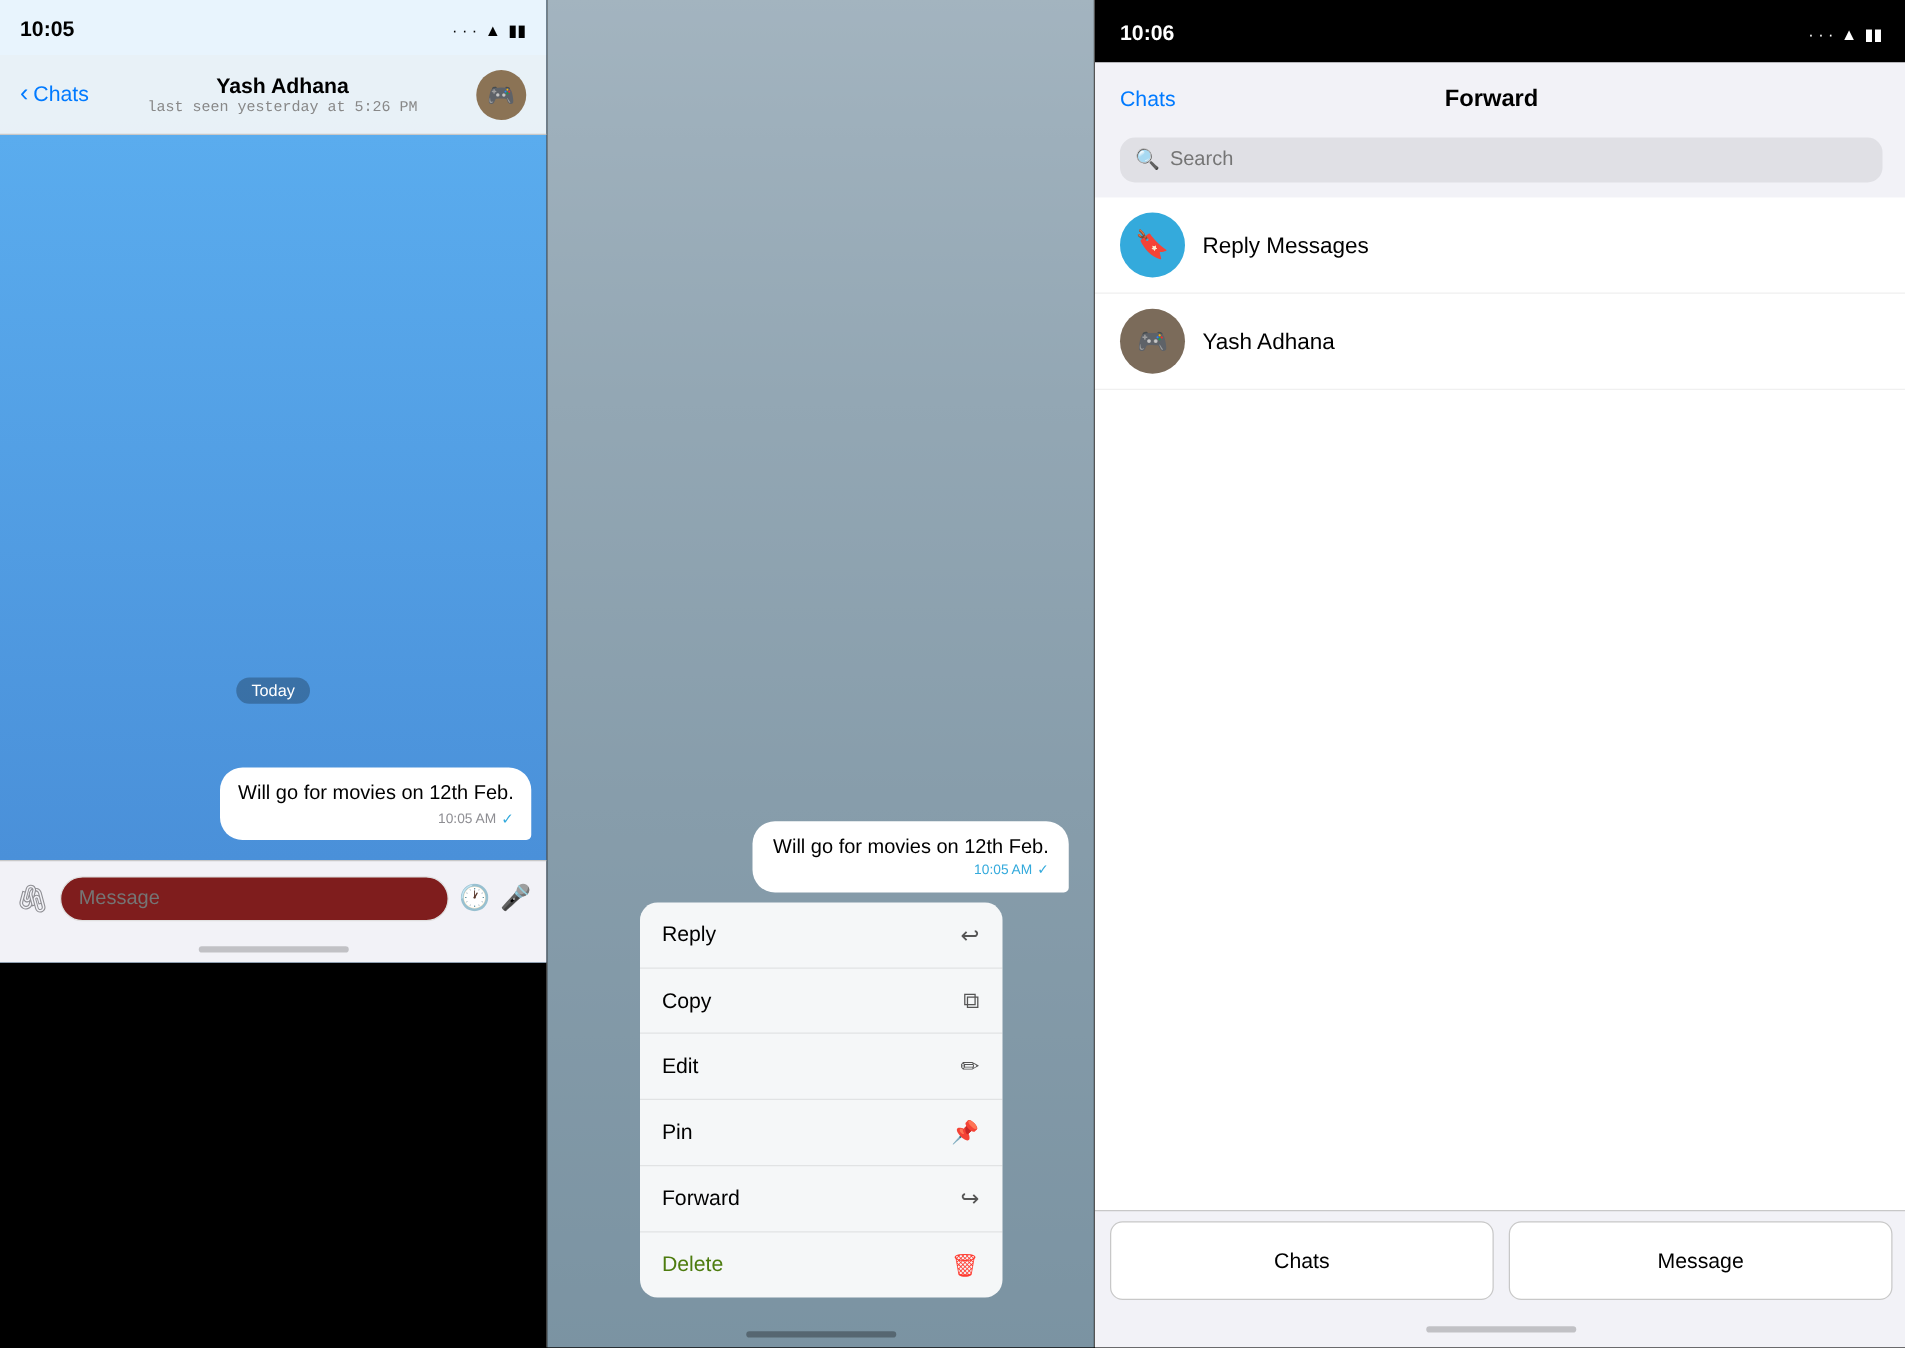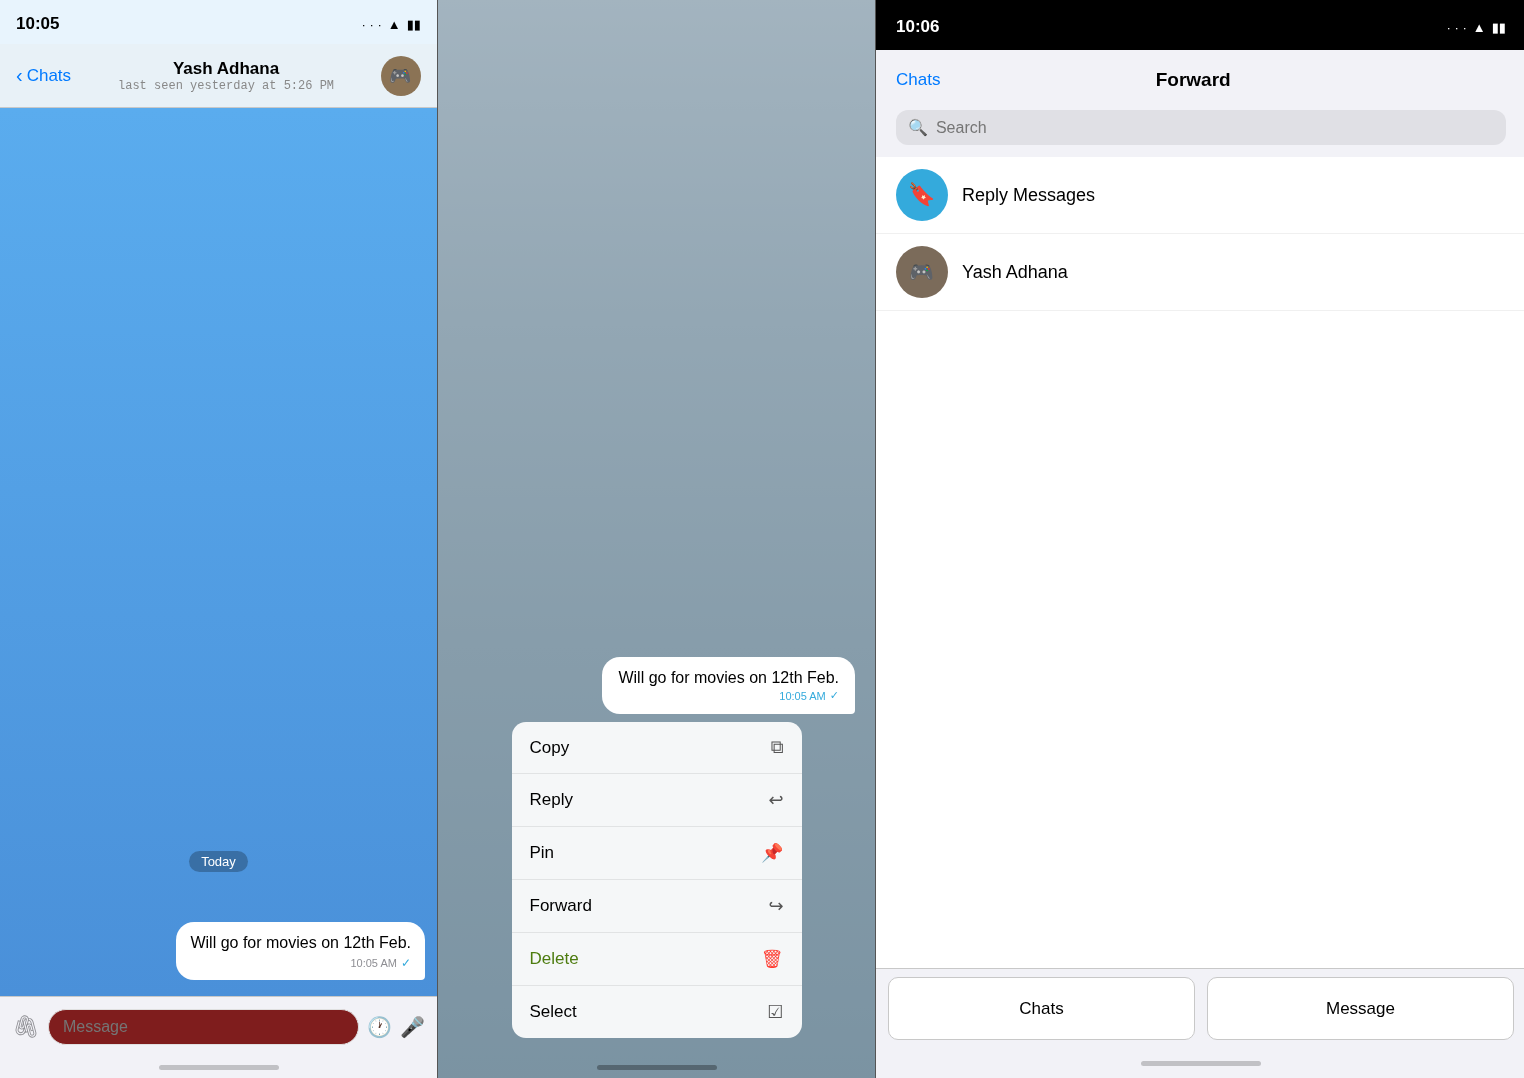--- a/index.html
+++ b/index.html
@@ -9,21 +9,21 @@
       display: flex;
       flex-direction: row;
       font-family: -apple-system, BlinkMacSystemFont, 'Helvetica Neue', sans-serif;
       overflow: hidden;
       background: #000;
     }
 
     
     .panel-chat {
       width: 437px;
-      height: 1078px;
+      height: 770px;
       background: linear-gradient(180deg, #5aacee 0%, #4a90d9 50%, #5b9bd6 100%);
       display: flex;
       flex-direction: column;
       position: relative;
       flex-shrink: 0;
     }
 
     .panel-chat .status-bar {
       background: #e8f4fd;
       padding: 10px 16px 6px;
@@ -555,42 +555,42 @@
     <div class="preview-bubble">
       <div class="msg-text">Will go for movies on 12th Feb.</div>
       <div class="msg-meta">
         <span class="msg-time">10:05 AM</span>
         <span class="msg-check">✓</span>
       </div>
     </div>
 
     <div class="context-menu">
       <div class="menu-item">
+        <span class="item-label">Reply</span>
+        <span class="item-icon">↩</span>
+      </div>
+      <div class="menu-item">
         <span class="item-label">Copy</span>
         <span class="item-icon">⧉</span>
       </div>
       <div class="menu-item">
-        <span class="item-label">Reply</span>
-        <span class="item-icon">↩</span>
+        <span class="item-label">Edit</span>
+        <span class="item-icon">✏</span>
       </div>
       <div class="menu-item">
         <span class="item-label">Pin</span>
         <span class="item-icon">📌</span>
       </div>
       <div class="menu-item">
         <span class="item-label">Forward</span>
         <span class="item-icon">↪</span>
       </div>
       <div class="menu-item">
         <span class="item-label delete">Delete</span>
         <span class="item-icon delete">🗑</span>
-      </div>
-      <div class="menu-item">
-        <span class="item-label">Select</span>
-        <span class="item-icon">☑</span>
       </div>
     </div>
   </div>
 
   <div class="home-indicator">
     <div></div>
   </div>
 </div>
 
 <div class="panel-divider"></div>

